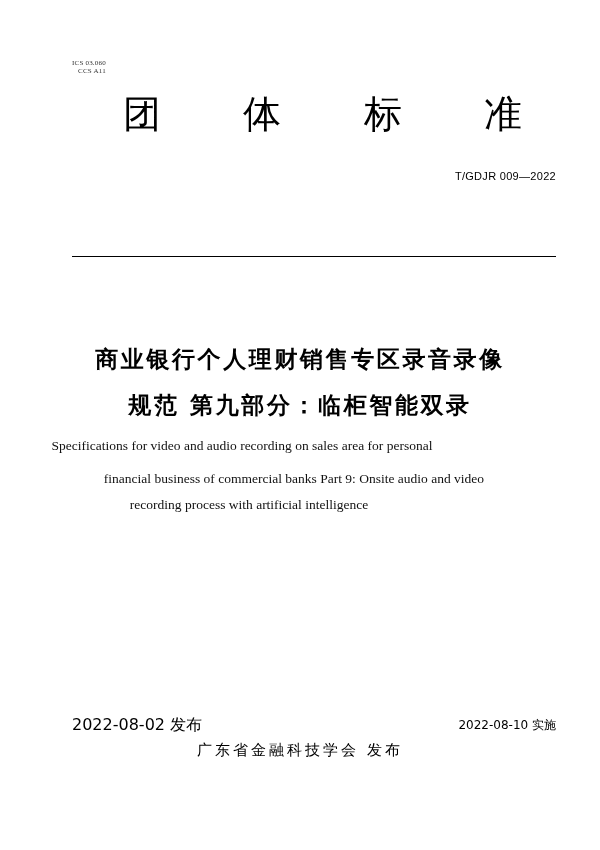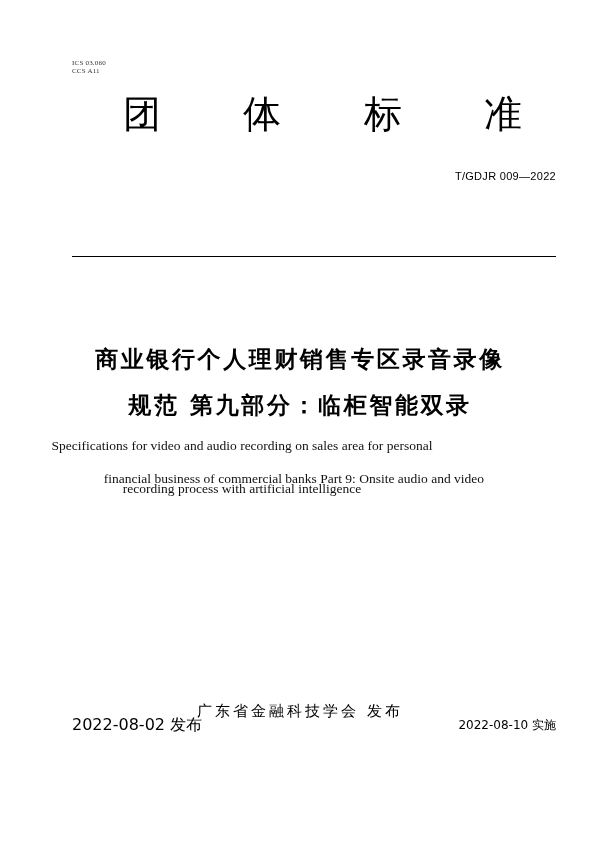--- a/index.html
+++ b/index.html
@@ -8,21 +8,21 @@
       background: #ffffff;
     }
     body {
       width: 600px;
       height: 850px;
       position: relative;
       overflow: hidden;
       color: #000000;
       font-family: "DejaVu Sans", sans-serif;
     }
-    .abs { position: absolute; }
+    .abs { position: absolute; text-align: right; }
 
     .classification {
       left: 72px;
       top: 59px;
       font-family: "Liberation Serif", serif;
       font-size: 7px;
       line-height: 8px;
       color: #333333;
       letter-spacing: 0.2px;
     }
@@ -80,40 +80,40 @@
       width: 484px;
       text-align: center;
       font-family: "Liberation Serif", serif;
       font-size: 13.5px;
       line-height: 18px;
       white-space: nowrap;
       color: #111111;
     }
     .title-en.l1 { top: 437px; }
     .title-en.l2 { top: 470px; text-align: right; }
-    .title-en.l3 { top: 480px; }
+    .title-en.l3 { top: 496px; margin-left: 7px; }
 
     .issue-date {
       left: 72px;
       top: 716px;
       font-size: 16px;
       line-height: 18px;
       white-space: nowrap;
     }
     .impl-date {
       right: 44px;
       top: 716px;
       font-size: 12px;
       line-height: 18px;
       white-space: nowrap;
     }
     .publisher {
       left: 0;
       width: 600px;
-      top: 701px;
+      top: 740px;
       text-align: center;
       font-size: 15px;
       line-height: 20px;
       white-space: nowrap;
       letter-spacing: 3px;
     }
   </style>
 </head>
 <body>
 

